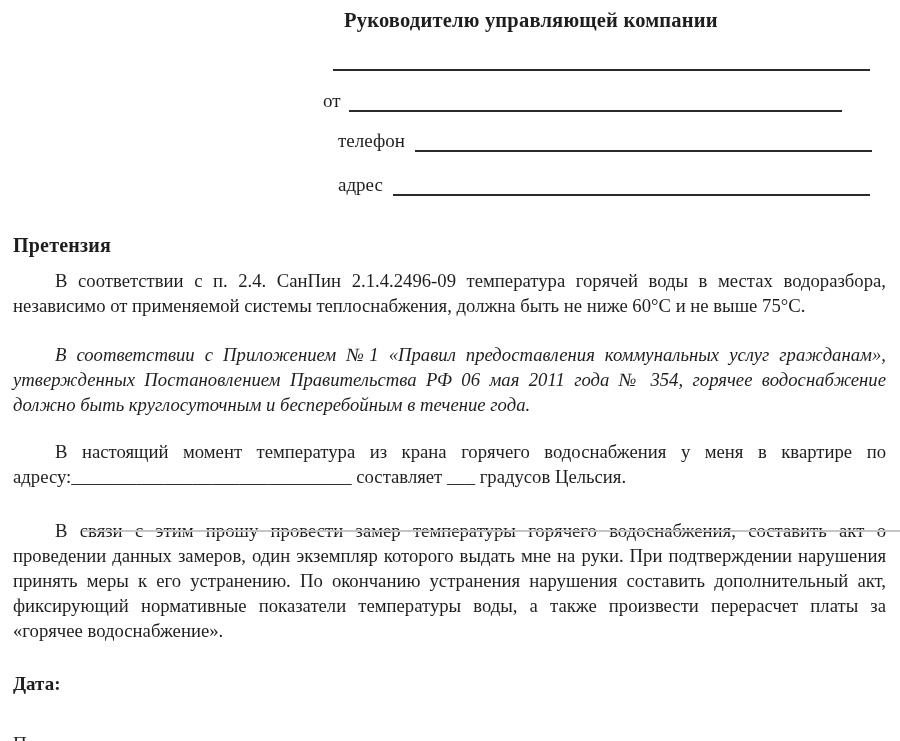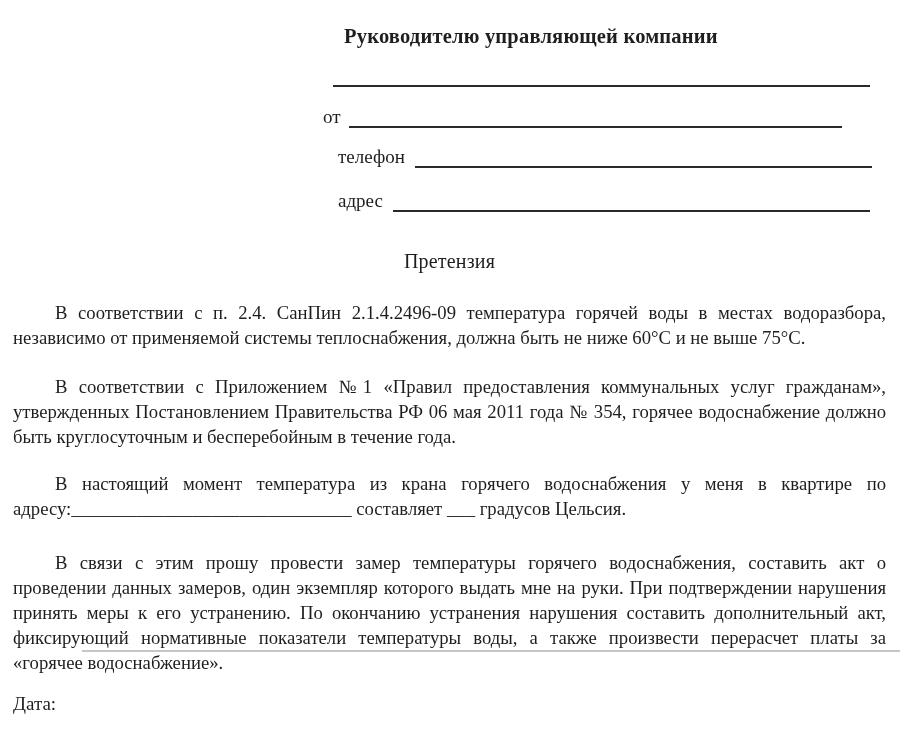--- a/index.html
+++ b/index.html
@@ -11,22 +11,22 @@
     height: 741px;
     background: #ffffff;
     overflow: hidden;
     font-family: "Liberation Serif", "DejaVu Serif", serif;
     color: #1e1e1e;
   }
   .doc {
     box-sizing: border-box;
     position: relative;
     width: 900px;
-    height: 652px;
-    padding: 22px 14px 0 13px;
+    height: 532px;
+    padding: 6px 14px 0 13px;
   }
   
   .doc::after {
     content: "";
     position: absolute;
     left: 82px;
     right: 0;
     bottom: 0;
     height: 2px;
     background: #c6c6c6;
@@ -68,46 +68,45 @@
   .row-from  .field-label { margin-left: 0; }
   .row-from  .fill-line   { margin-left: 8px; margin-right: 28px; }
   .row-address .field-label { margin-left: 15px; }
   .row-address .fill-line   { margin-left: 10px; }
   .row-phone .field-label { margin-left: 15px; }
   .row-phone .fill-line   { margin-left: 10px; margin-right: -2px; }
 
   
   .doc-title {
     margin-top: 36px;
-    text-align: center;
-    font-weight: normal;
+    font-weight: bold;
     font-size: 20px;
     line-height: 26px;
     letter-spacing: 0.2px;
   }
 
   
   .para {
     margin: 0;
     font-size: 18.7px;
     line-height: 25px;
     text-align: justify;
     text-indent: 42px;
   }
-  .p1 { margin-top: 26px; }
-  .p2 { margin-top: 24px; }
+  .p1 { margin-top: 10px; }
+  .p2 { margin-top: 24px; font-style: italic; }
   .p3 { margin-top: 22px; }
   .p4 { margin-top: 29px; }
 
   
   .footer-line {
     font-size: 19px;
     line-height: 25px;
   }
-  .date      { margin-top: 16px; }
+  .date      { margin-top: 28px; font-weight: bold; }
   .signature { margin-top: 35px; }
 </style>
 </head>
 <body>
 
 <div class="doc">
 
   <div class="header-block">
     <div class="addressee">Руководителю управляющей компании</div>
 

